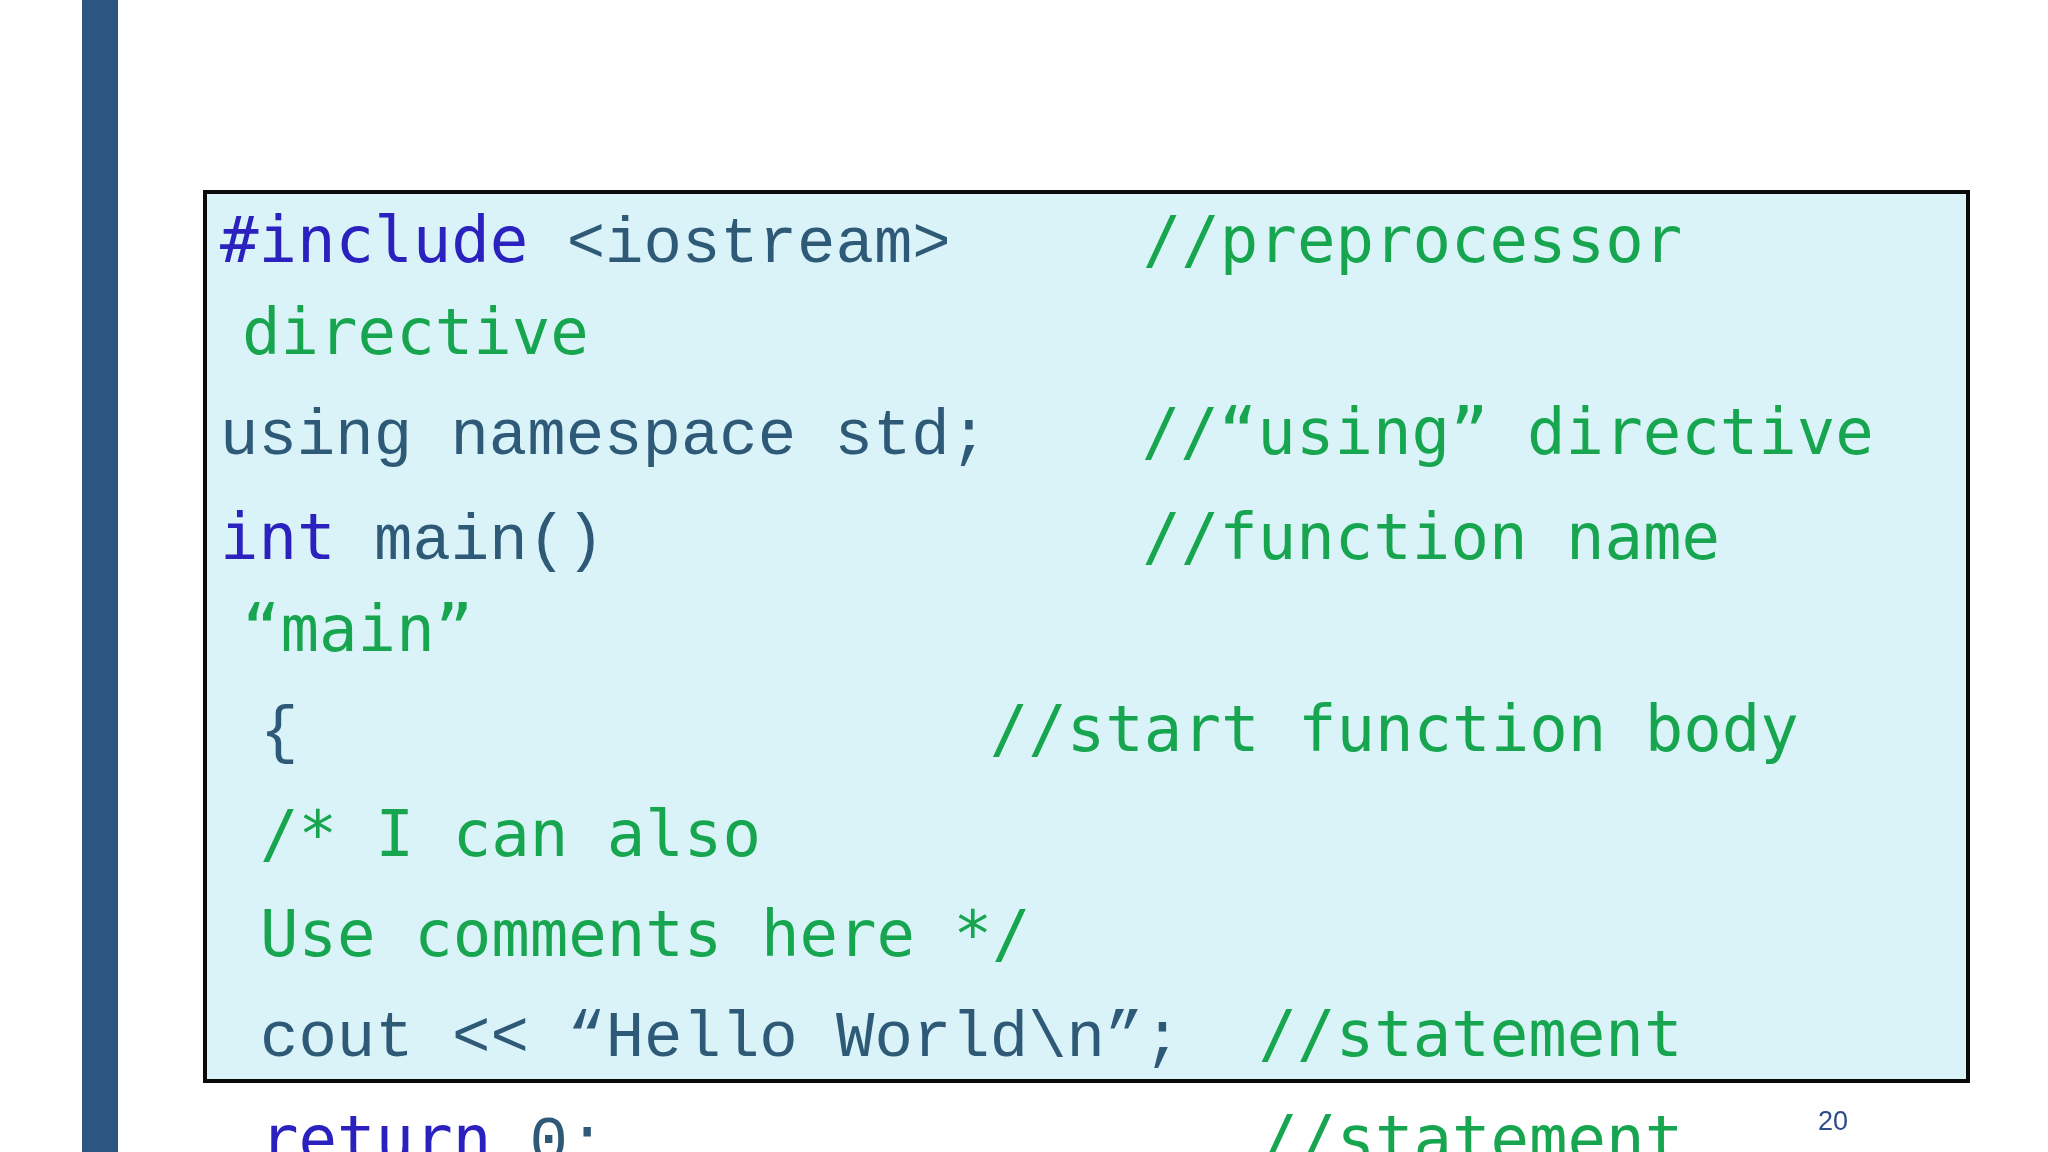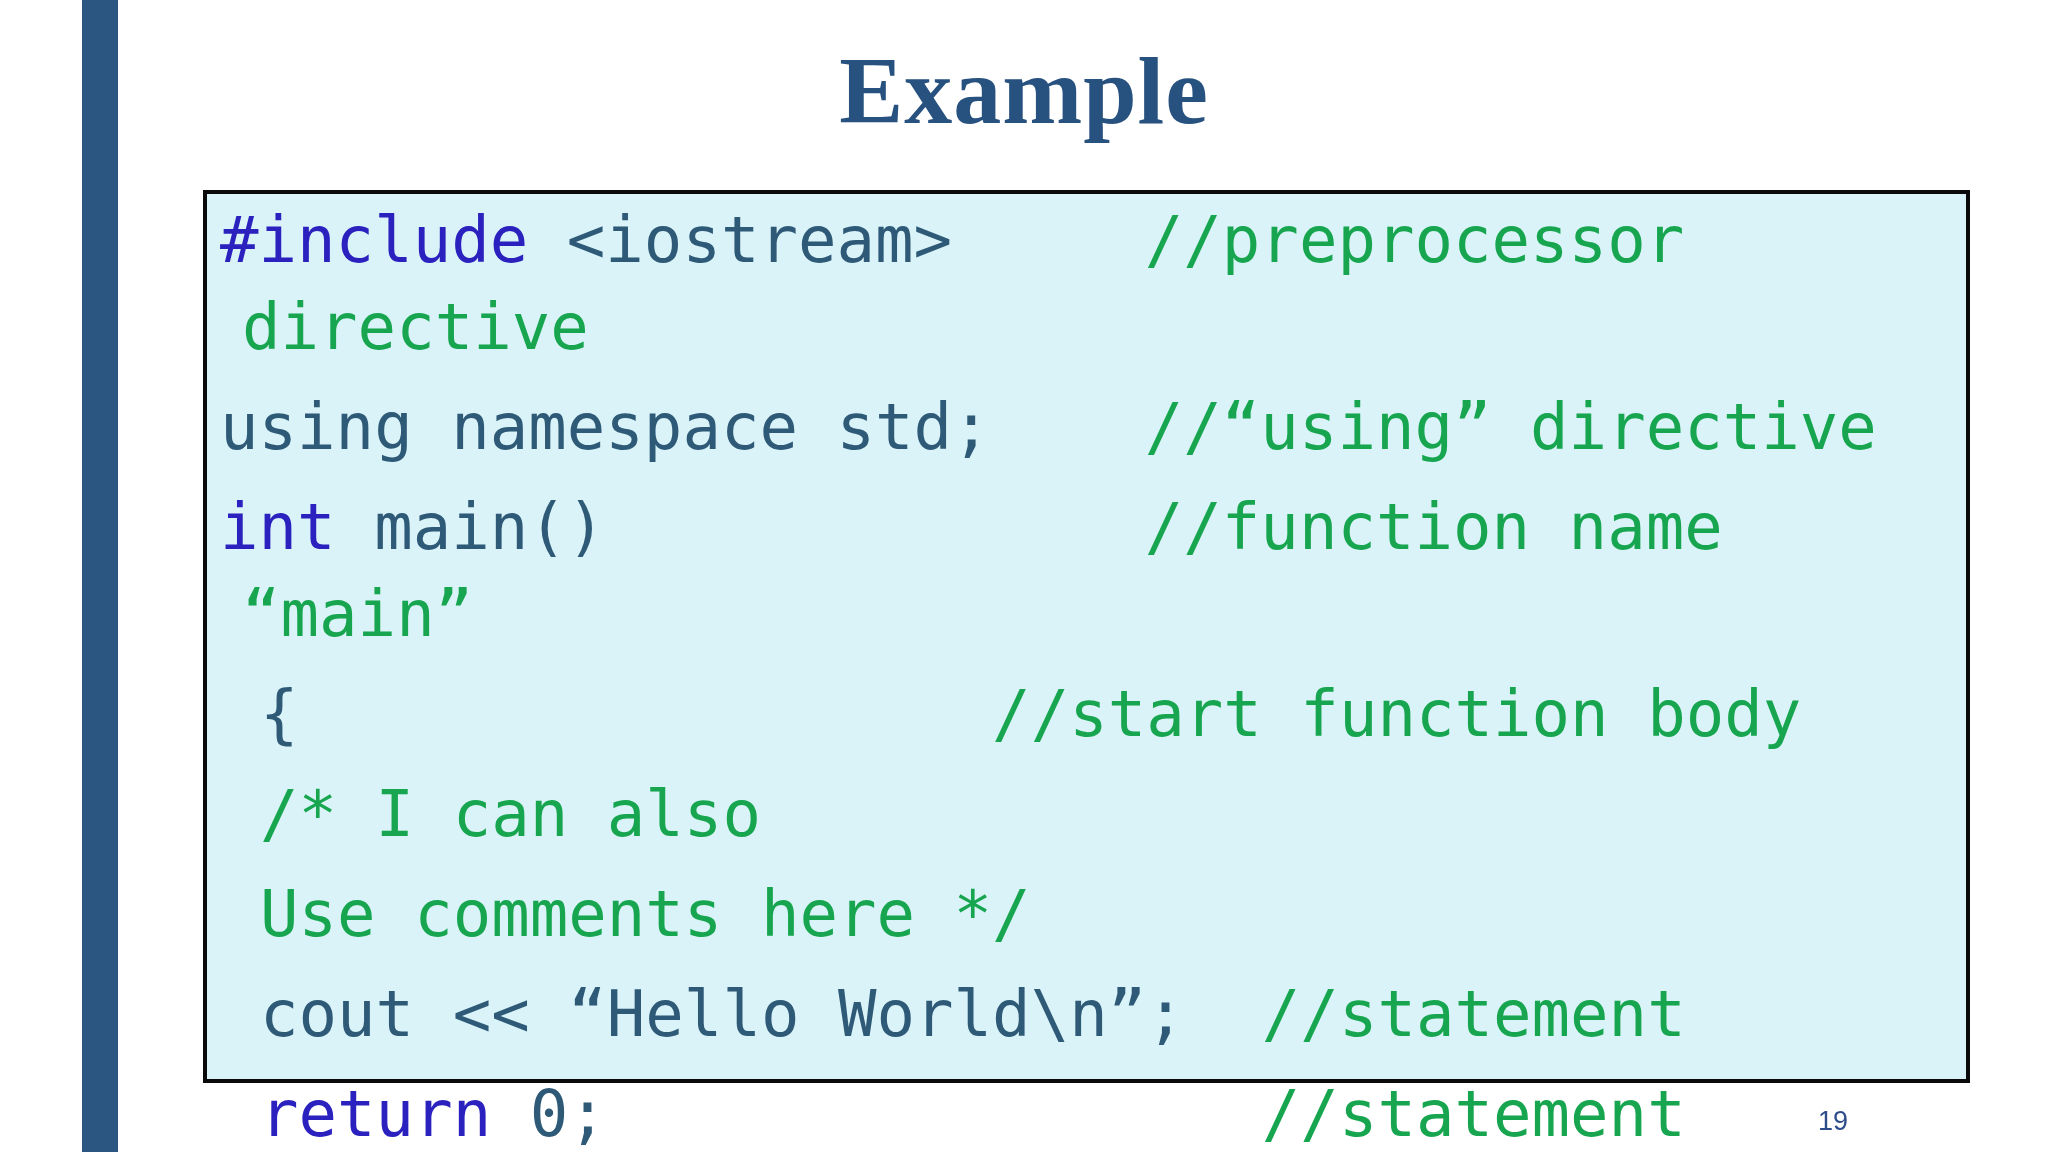--- a/index.html
+++ b/index.html
@@ -56,33 +56,32 @@
     font-family: "DejaVu Sans Mono", monospace;
     font-size: 64px;
     line-height: 87px;
     white-space: pre;
   }
   .code-line { white-space: pre; }
   .code-line.para { margin-top: 13px; }
   .code-line.indent-wrap  { margin-left: 22px; }
   .code-line.indent-block { margin-left: 40px; }
   .seg-keyword { color: var(--kw-color, #2A21BE); }
-  .seg-code    { color: var(--code-color, #2E5A78); }
+  .seg-code    { color: var(--code-color, #2E5A78); font-family: Liberation Mono, monospace; }
   .seg-comment { color: var(--comment-color, #17A64F); }
   .page-number {
     position: absolute;
     left: 1818px;
     top: 1106px;
     font-family: "Liberation Sans", sans-serif;
     font-size: 27px;
     color: var(--page-num-color, #2E4C8A);
   }
 </style>
 </head>
 <body>
 
 <div class="slide">
   <div class="accent-bar"></div>
-  <div class="slide-title">Example</div>
   <div class="code-box"></div>
   <div class="code-block"><div class="code-line indent-none"><span class="seg-keyword">#include</span><span class="seg-code"> &lt;iostream&gt;     </span><span class="seg-comment">//preprocessor</span></div><div class="code-line indent-wrap"><span class="seg-comment">directive</span></div><div class="code-line indent-none para"><span class="seg-code">using namespace std;    </span><span class="seg-comment">//“using” directive</span></div><div class="code-line indent-none para"><span class="seg-keyword">int</span><span class="seg-code"> main()              </span><span class="seg-comment">//function name</span></div><div class="code-line indent-wrap"><span class="seg-comment">“main”</span></div><div class="code-line indent-block para"><span class="seg-code">{                  </span><span class="seg-comment">//start function body</span></div><div class="code-line indent-block para"><span class="seg-comment">/* I can also</span></div><div class="code-line indent-block para"><span class="seg-comment">Use comments here */</span></div><div class="code-line indent-block para"><span class="seg-code">cout &lt;&lt; “Hello World\n”;  </span><span class="seg-comment">//statement</span></div><div class="code-line indent-block para"><span class="seg-keyword">return</span><span class="seg-code"> 0;                 </span><span class="seg-comment">//statement</span></div></div>
-  <div class="page-number">19</div>
+  <div class="page-number">20</div>
 </div>
 
 </body></html>

